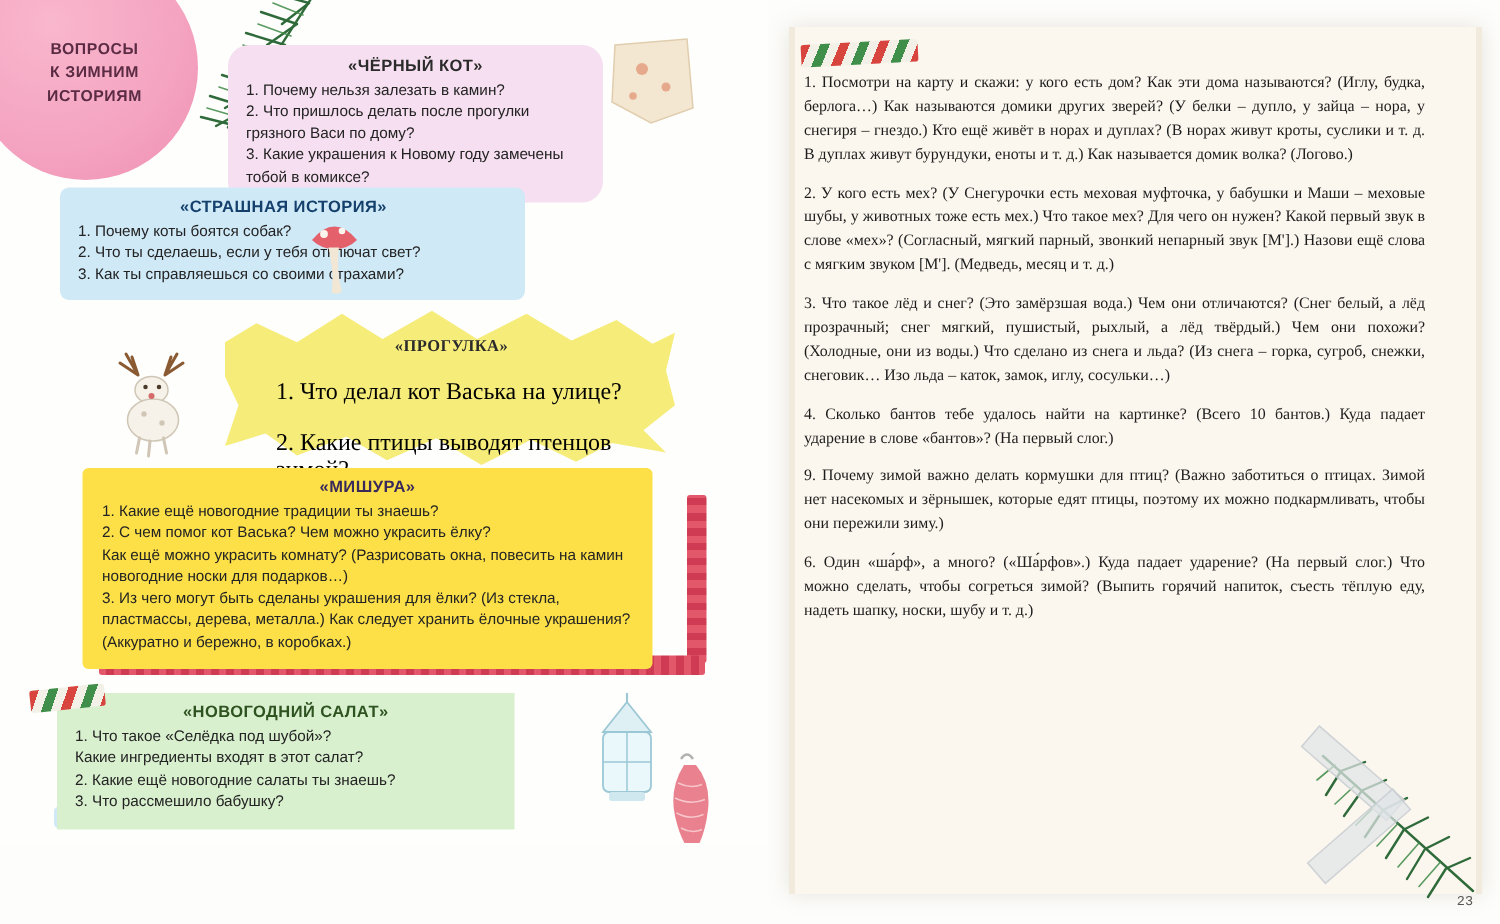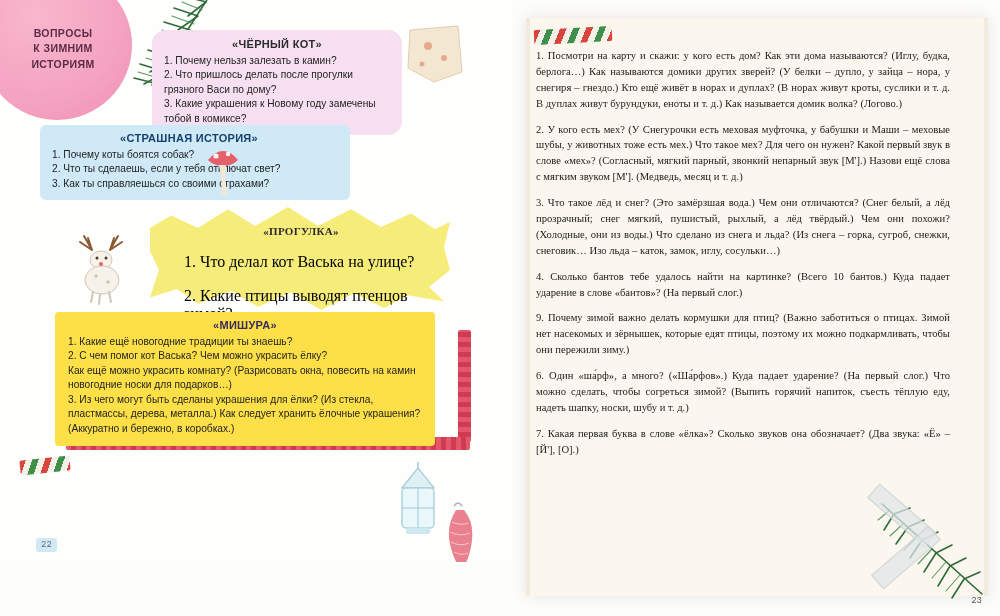--- a/index.html
+++ b/index.html
@@ -220,20 +220,27 @@
     <div class="box tinsel-box">
       <div class="box-title">«МИШУРА»</div>
       <p>1. Какие ещё новогодние традиции ты знаешь?</p>
       <p>2. С чем помог кот Васька? Чем можно украсить ёлку?</p>
       <p>Как ещё можно украсить комнату? (Разрисовать окна, повесить на камин новогодние носки для подарков…)</p>
       <p>3. Из чего могут быть сделаны украшения для ёлки? (Из стекла, пластмассы, дерева, металла.) Как следует хранить ёлочные украшения? (Аккуратно и бережно, в коробках.)</p>
     </div>
     <div class="red-bar"></div>
 
     <div class="stripe stripe-salad"></div>
+    <div class="box salad-box">
+      <div class="box-title">«НОВОГОДНИЙ САЛАТ»</div>
+      <p>1. Что такое «Селёдка под шубой»?</p>
+      <p>Какие ингредиенты входят в этот салат?</p>
+      <p>2. Какие ещё новогодние салаты ты знаешь?</p>
+      <p>3. Что рассмешило бабушку?</p>
+    </div>
 
     <svg class="deco" style="left:388px;top:462px;" width="60" height="92" viewBox="0 0 60 92">
       <path d="M30 6 L46 26 L14 26 Z" fill="#dff0f5" stroke="#9cc8d6" stroke-width="1.2"></path>
       <rect x="14" y="26" width="32" height="40" rx="4" fill="#eaf7fb" stroke="#9cc8d6" stroke-width="1.2"></rect>
       <path d="M14 46 H46" stroke="#9cc8d6" stroke-width="1"></path>
       <path d="M30 26 V66" stroke="#9cc8d6" stroke-width="1"></path>
       <rect x="18" y="66" width="24" height="6" rx="2" fill="#cfe7ef"></rect>
       <path d="M30 6 V0" stroke="#9cc8d6" stroke-width="1.4"></path>
     </svg>
 
@@ -254,21 +261,20 @@
     <div class="stripe stripe-parch"></div>
 
 
     <div class="parch-body" style="z-index:5;">
       <p>1. Посмотри на карту и скажи: у кого есть дом? Как эти дома называются? (Иглу, будка, берлога…) Как называются домики других зверей? (У белки – дупло, у зайца – нора, у снегиря – гнездо.) Кто ещё живёт в норах и дуплах? (В норах живут кроты, суслики и т. д. В дуплах живут бурундуки, еноты и т. д.) Как называется домик волка? (Логово.)</p>
       <p>2. У кого есть мех? (У Снегурочки есть меховая муфточка, у бабушки и Маши – меховые шубы, у животных тоже есть мех.) Что такое мех? Для чего он нужен? Какой первый звук в слове «мех»? (Согласный, мягкий парный, звонкий непарный звук [М'].) Назови ещё слова с мягким звуком [М']. (Медведь, месяц и т. д.)</p>
       <p>3. Что такое лёд и снег? (Это замёрзшая вода.) Чем они отличаются? (Снег белый, а лёд прозрачный; снег мягкий, пушистый, рыхлый, а лёд твёрдый.) Чем они похожи? (Холодные, они из воды.) Что сделано из снега и льда? (Из снега – горка, сугроб, снежки, снеговик… Изо льда – каток, замок, иглу, сосульки…)</p>
       <p>4. Сколько бантов тебе удалось найти на картинке? (Всего 10 бантов.) Куда падает ударение в слове «бантов»? (На первый слог.)</p>
       <p>9. Почему зимой важно делать кормушки для птиц? (Важно заботиться о птицах. Зимой нет насекомых и зёрнышек, которые едят птицы, поэтому их можно подкармливать, чтобы они пережили зиму.)</p>
       <p>6. Один «ша́рф», а много? («Ша́рфов».) Куда падает ударение? (На первый слог.) Что можно сделать, чтобы согреться зимой? (Выпить горячий напиток, съесть тёплую еду, надеть шапку, носки, шубу и т. д.)</p>
-      <p>7. Какая первая буква в слове «ёлка»? Сколько звуков она обозначает? (Два звука: «Ё» – [Й'], [О].)</p>
     </div>
 
     <svg class="fir" style="left:352px;top:498px;z-index:7;" width="140" height="118" viewBox="0 0 140 118">
       <g stroke="#2f6b3a" stroke-width="1.6" fill="none" stroke-linecap="round">
         <path d="M18 6 L118 96"></path>
         <path d="M30 16 L20 32 M30 16 L46 10"></path>
         <path d="M44 29 L32 46 M44 29 L60 22"></path>
         <path d="M58 42 L46 60 M58 42 L74 34"></path>
         <path d="M72 55 L60 74 M72 55 L88 47"></path>
         <path d="M86 68 L74 88 M86 68 L102 60"></path>

